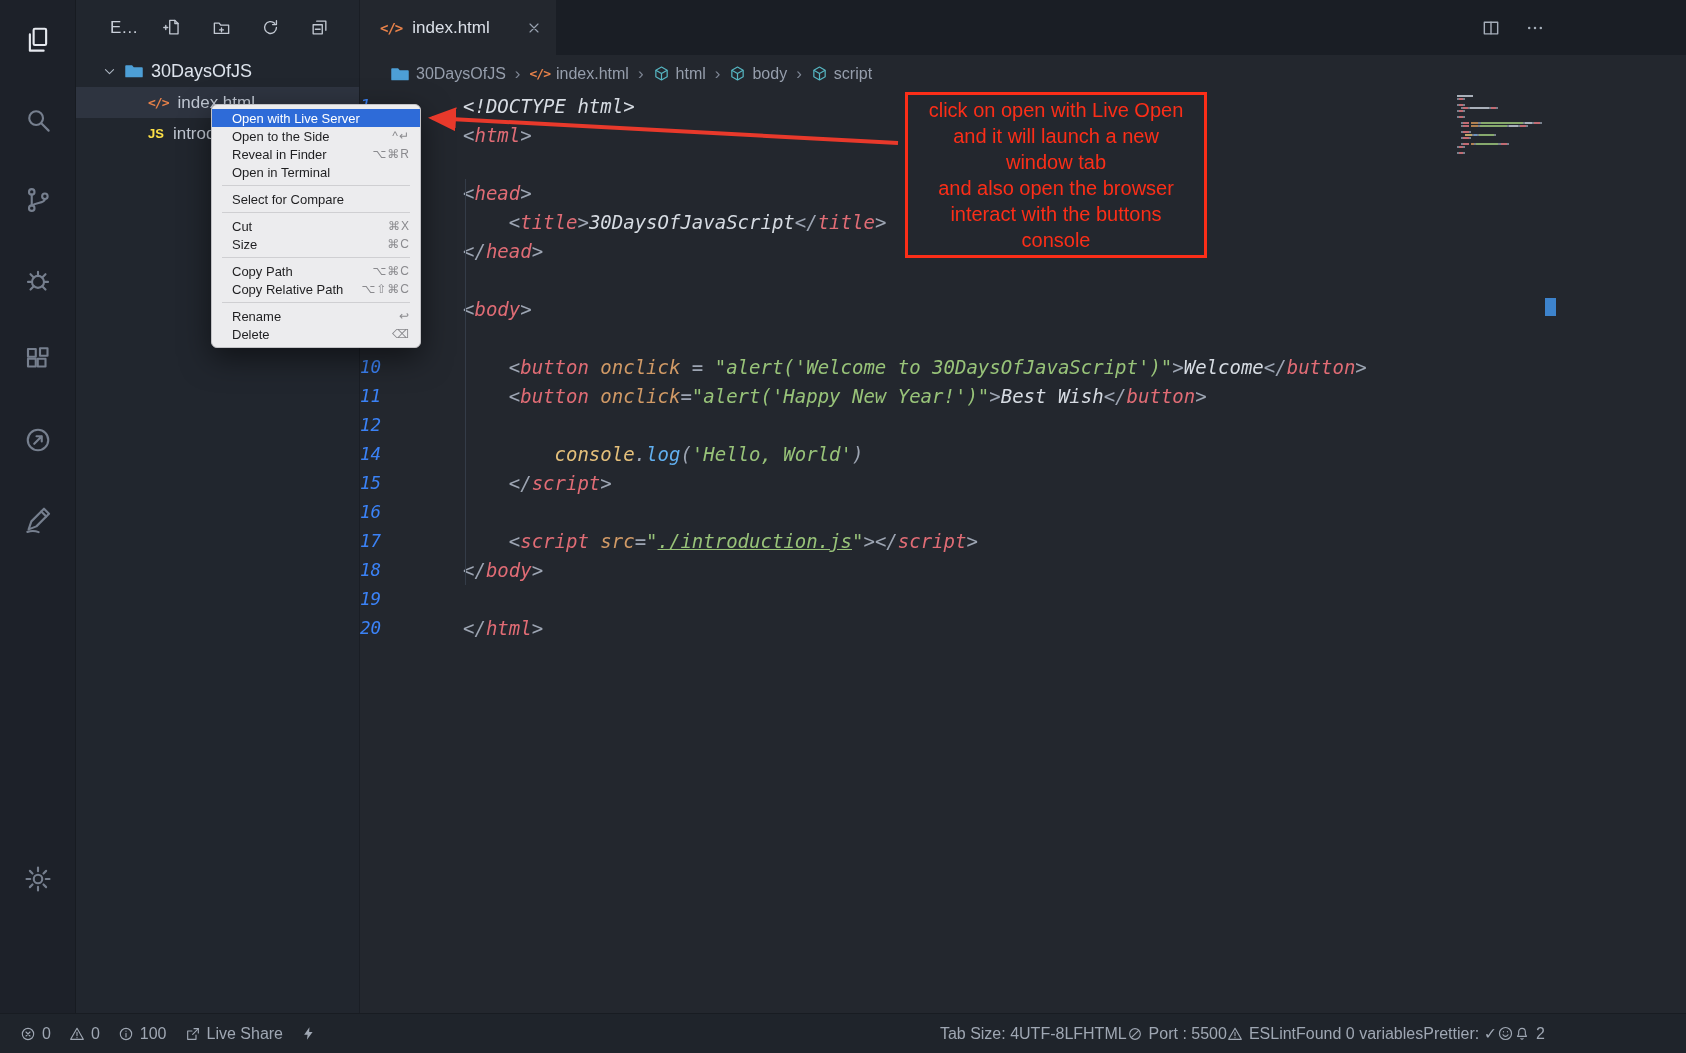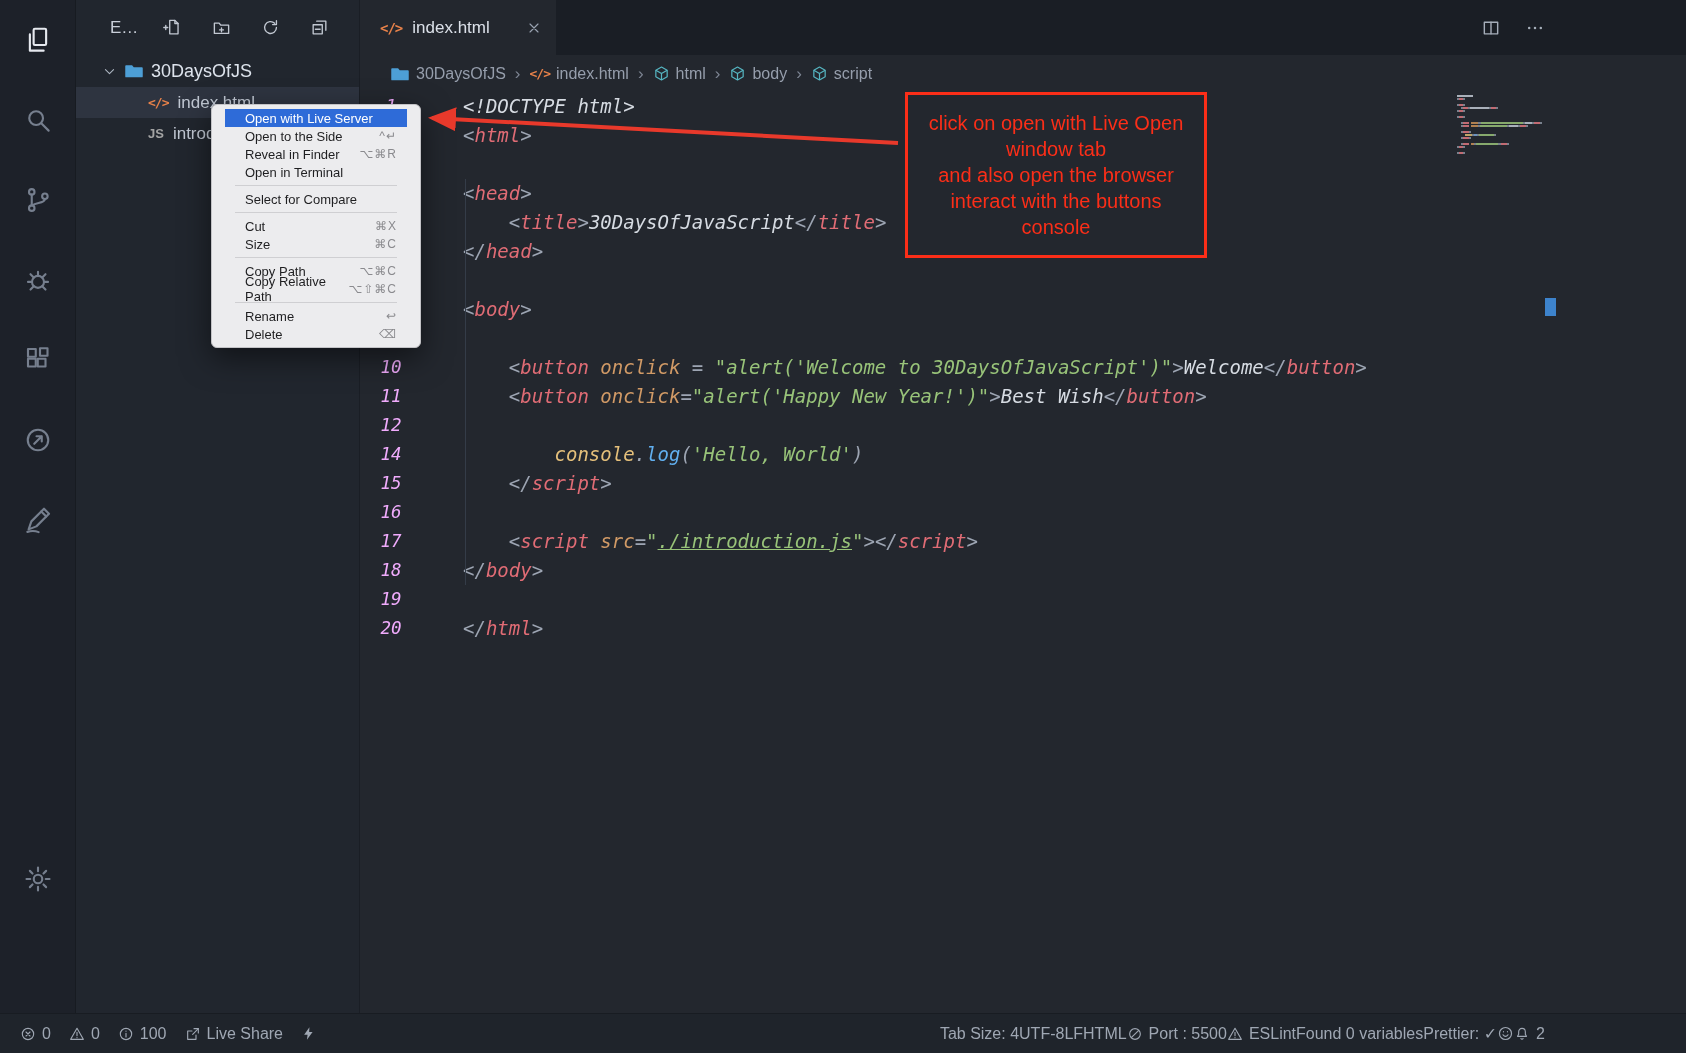--- a/index.html
+++ b/index.html
@@ -22,39 +22,39 @@
   .side-header{height:55px;display:flex;align-items:center;padding:0 30px 0 34px;}
   .side-title{font-size:17px;color:#c9cfd9;}
   .side-actions{margin-left:auto;display:flex;gap:30px;color:#c2c8d2;}
   .side-action{cursor:pointer;display:flex;}
   .folder-row{height:32px;display:flex;align-items:center;gap:7px;padding-left:26px;cursor:pointer;}
   .folder-label{font-size:18px;color:#dde3ec;}
   .chev{color:#aeb6c2;}
   .file-row{height:31px;display:flex;align-items:center;gap:9px;padding-left:72px;font-size:17px;color:#c0c7d2;cursor:pointer;}
   .file-row.selected{background:#2e3440;}
   .gly-html{color:#e8824a;font-weight:bold;font-size:13px;font-family:"DejaVu Sans Mono",monospace;letter-spacing:-1px;}
-  .gly-js{color:#a3a3a3;font-weight:bold;font-size:13px;}
+  .gly-js{color:#fde047;font-weight:bold;font-size:13px;}
 
   
   .editor{flex:1;display:flex;flex-direction:column;min-width:0;background:#23272e;}
   .tabbar{height:55px;background:#1a1e25;display:flex;align-items:stretch;flex:none;}
   .tab{width:196px;background:#23272e;display:flex;align-items:center;gap:10px;padding:0 14px 0 20px;cursor:pointer;}
   .tab .gly-html{font-size:14px;}
   .tab-label{font-size:17px;color:#dbe0e8;}
   .tab-close{margin-left:auto;color:#9aa3b2;cursor:pointer;display:flex;}
   .tab-actions{margin-left:auto;display:flex;align-items:center;gap:24px;padding-right:141px;color:#a6aeba;}
   .tab-action{cursor:pointer;display:flex;}
   .breadcrumb{height:37px;display:flex;align-items:center;gap:7px;padding-left:30px;font-size:16px;color:#969eac;flex:none;}
   .bc-item{display:flex;align-items:center;gap:6px;cursor:pointer;}
   .bc-sep{color:#7d8593;font-size:17px;margin:0 2px;}
 
   .code-area{flex:1;position:relative;font-family:"DejaVu Sans Mono",monospace;font-size:19px;overflow:hidden;}
   .indent-guide{position:absolute;left:105px;top:87px;width:1px;height:406px;background:#343c48;}
   .cl{display:flex;height:29px;line-height:29px;white-space:pre;font-style:italic;}
-  .ln{width:62px;flex:none;text-align:center;color:#f0abfc;font-size:17.5px;}
+  .ln{width:62px;flex:none;text-align:left;color:#3b82f6;font-size:17.5px;}
   .lbody{flex:1;margin-left:41px;min-width:0;}
   .cl.current .lbody{background:#2b313c;}
   .tk-p{color:#9da5b3;} .tk-tag{color:#e06c75;} .tk-attr{color:#d19a66;} .tk-str{color:#98c379;}
   .tk-fg{color:#d6dbe2;} .tk-builtin{color:#e5c07b;} .tk-fn{color:#61afef;}
   .tk-link{color:#98c379;text-decoration:underline;}
   .occ{background:#3d4554;border-radius:2px;}
 
   .right-rail{position:absolute;top:0;right:0;width:231px;height:100%;background:#23272e;}
   .minimap{position:absolute;left:2px;top:3px;width:92px;cursor:pointer;}
   .mm-line{height:2px;margin-bottom:1px;display:flex;}
@@ -63,21 +63,21 @@
 
   
   .statusbar{height:40px;background:#1f242b;display:flex;align-items:center;padding:0 141px 0 20px;
              color:#9fa7b3;font-size:16px;border-top:1px solid #181c22;}
   .sb-left{display:flex;align-items:center;gap:18px;}
   .sb-right{margin-left:auto;display:flex;align-items:center;text-align:center;}
   .sb-item{display:flex;align-items:center;gap:6px;cursor:pointer;white-space:nowrap;}
 
   
   .context-menu{position:absolute;left:211px;top:104px;width:210px;background:#ececee;border:1px solid #c3c3c6;
-                border-radius:6px;box-shadow:0 10px 30px rgba(0,0,0,.5);padding:4px 13px;z-index:40;
+                border-radius:6px;box-shadow:0 10px 30px rgba(0,0,0,.5);padding:4px 0;z-index:40;
                 font-size:13px;color:#1f1f21;}
   .menu-item{height:18px;display:flex;align-items:center;padding:0 10px 0 20px;cursor:pointer;}
   .menu-item.highlighted{background:#2e6bd8;color:#fff;}
   .menu-item .sc{margin-left:auto;color:#8a8a8e;font-size:12px;letter-spacing:1px;}
   .menu-item.highlighted .sc{color:#dce6f8;}
   .menu-sep{height:1px;background:#cfcfd2;margin:4px 10px;}
 
   
   .annotation{position:absolute;left:905px;top:92px;width:302px;height:166px;border:3px solid #fb2e18;
               color:#fb2e18;display:flex;flex-direction:column;justify-content:center;text-align:center;
@@ -613,20 +613,21 @@
         <span class="sc">↩</span>
       </div>
       <div class="menu-item">
         <span class="ml">Delete</span>
         <span class="sc">⌫</span>
       </div>
     </div>
 
   <div class="annotation" id="annotation" style="border-color: rgb(251, 46, 24); color: rgb(251, 46, 24);">
       <div class="an-line">click on open with Live Open</div>
+      <div class="an-line">and it will launch a new</div>
       <div class="an-line">window tab</div>
       <div class="an-line">and also open the browser</div>
       <div class="an-line">interact with the buttons</div>
       <div class="an-line">console</div>
     </div>
 
   <svg class="arrow-svg">
     <defs>
       <marker id="ah" markerWidth="9" markerHeight="8" refX="6" refY="3" orient="auto" markerUnits="strokeWidth">
         <path d="M0,0 L7,3 L0,6 z" fill="#e8392b"></path>

